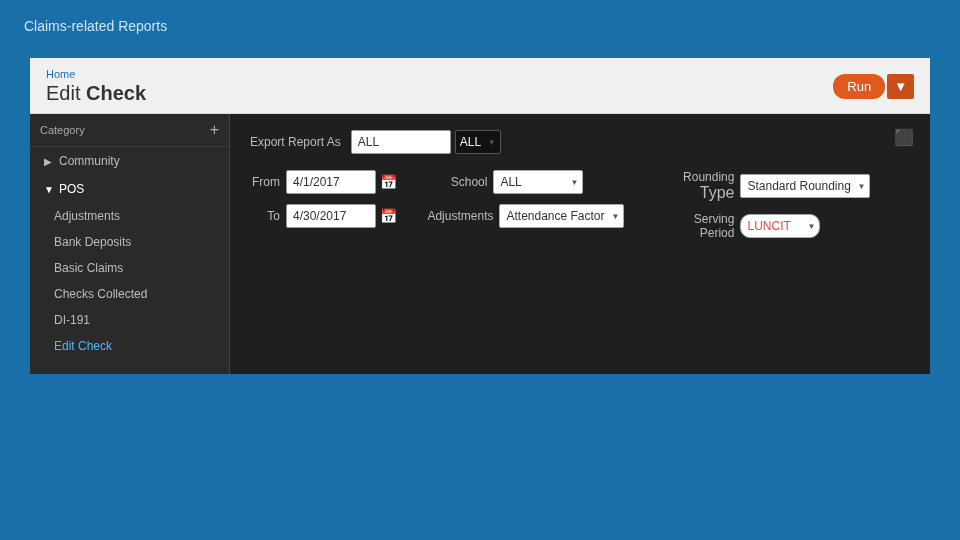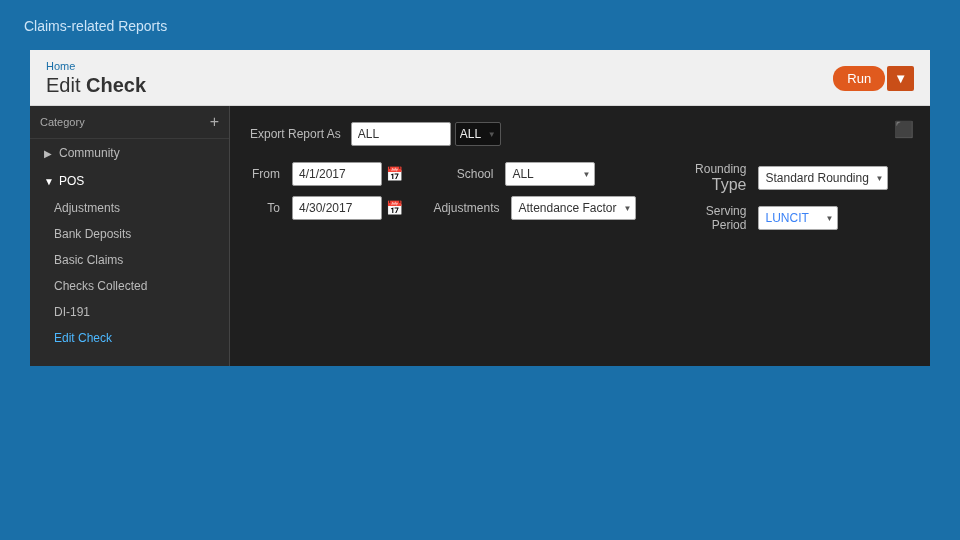--- a/index.html
+++ b/index.html
@@ -6,21 +6,21 @@
     body {
       background-color: #1a6fa8;
       font-family: Arial, sans-serif;
       font-size: 13px;
       width: 960px;
       height: 540px;
       overflow: hidden;
     }
 
     .page-header {
-      padding: 18px 24px 16px 24px;
+      padding: 18px 24px 24px 24px;
       color: #cce4f7;
       font-size: 14px;
       font-weight: normal;
     }
 
     .main-panel {
       margin: 0 30px;
       background: #f0f0f0;
       border-radius: 2px;
     }
@@ -175,21 +175,21 @@
       color: #333;
       padding: 4px 6px;
       font-size: 12px;
       width: 90px;
       border-radius: 2px;
     }
 
     .row-pair {
       display: flex;
       align-items: center;
-      gap: 12px;
+      gap: 6px;
     }
 
     select {
       appearance: none;
       -webkit-appearance: none;
     }
 
     .sel-wrapper {
       position: relative;
       display: inline-block;
@@ -336,21 +336,21 @@
                 <option>Standard Rounding</option>
               </select>
             </div>
           </div>
           <div class="row-pair">
             <span class="field-label" style="min-width:80px;">
               <span style="display:block;text-align:right;font-size:12px;color:#bbb;">Serving</span>
               <span style="display:block;text-align:right;font-size:12px;color:#bbb;">Period</span>
             </span>
             <div class="sel-wrapper">
-              <select style="background:#fff;border:1px solid #aaa;color:#3b82f6;padding:4px 18px 4px 6px;font-size:12px;border-radius:2px;min-width:80px;">
+              <select style="background:#fff;border:1px solid #aaa;color:#ef4444;padding:4px 18px 4px 6px;font-size:12px;border-radius:10px;min-width:80px;">
                 <option>LUNCIT</option>
               </select>
             </div>
           </div>
         </div>
       </div>
     </div>
   </div>
 </div>
 

